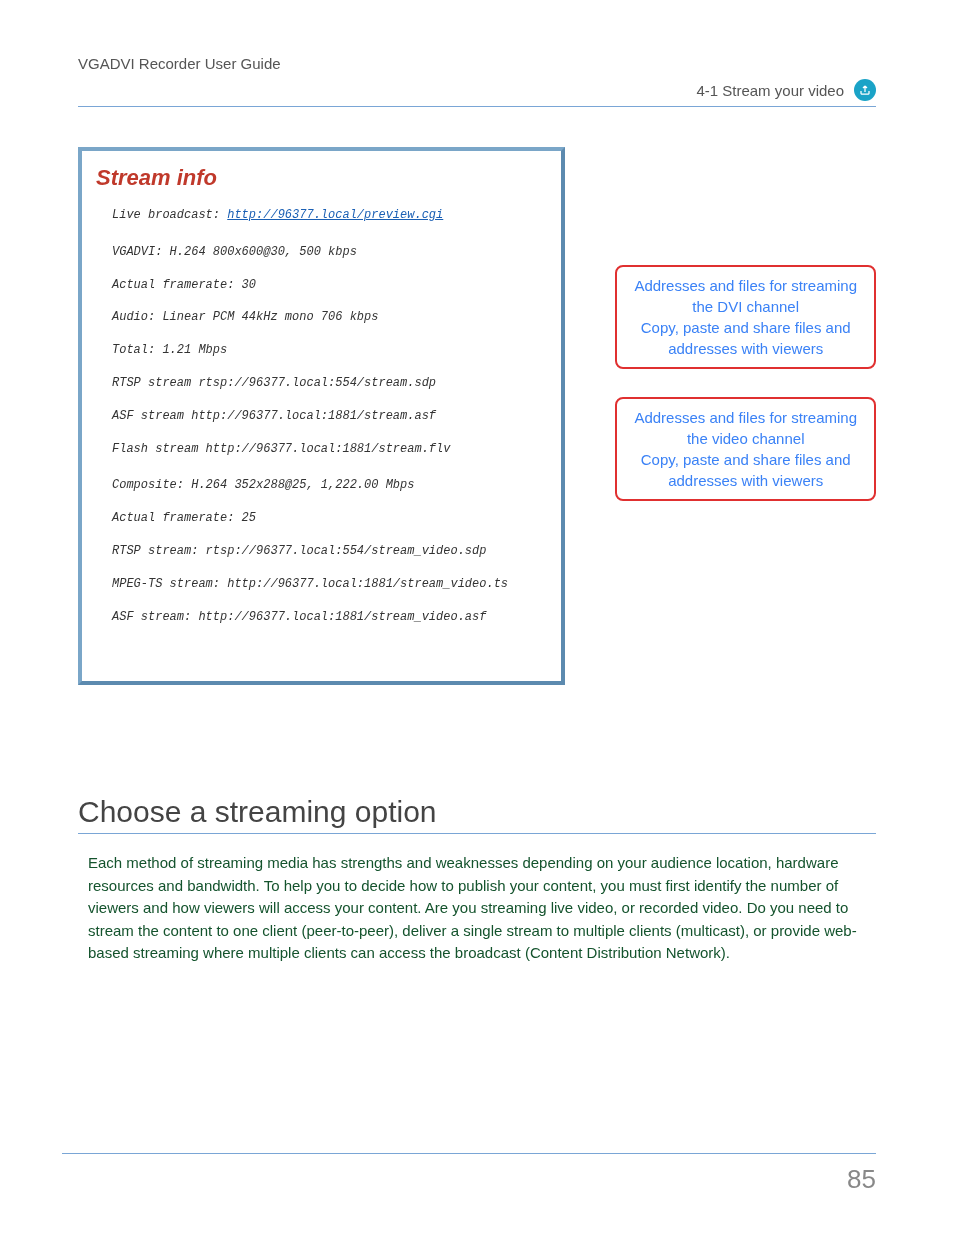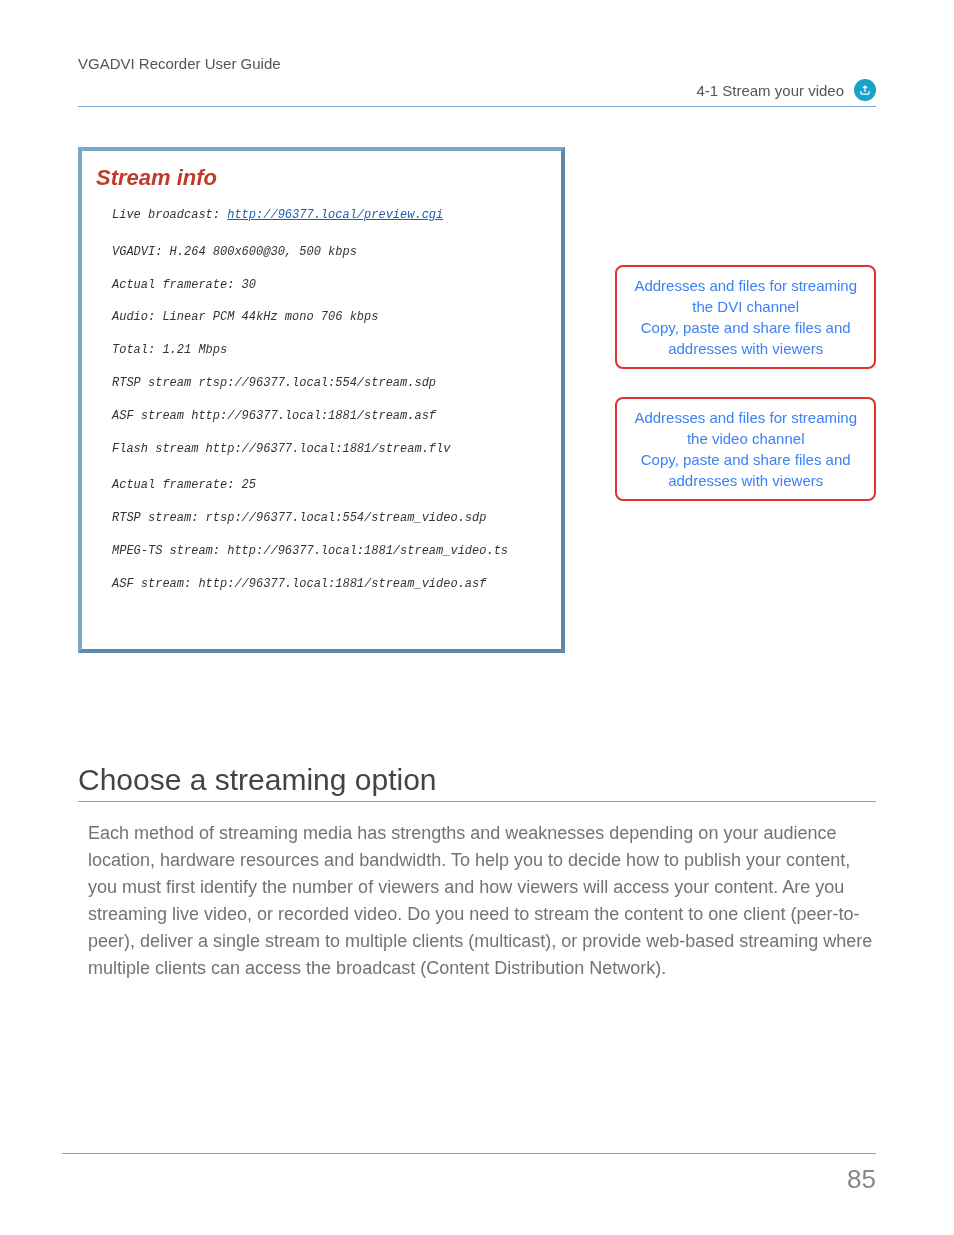--- a/index.html
+++ b/index.html
@@ -96,23 +96,23 @@
   }
   .section-head {
     font-size: 30px;
     color: #444;
     font-weight: 300;
     margin-top: 110px;
     border-bottom: 1px solid #7aa6d6;
     padding-bottom: 4px;
   }
   .body-text {
-    font-size: 18px;
+    font-size: 15px;
     line-height: 1.5;
-    color: #737373;
+    color: #14532d;
     margin: 18px 0 0 10px;
   }
   .footer {
     position: absolute;
     bottom: 40px;
     left: 62px;
     right: 78px;
     border-top: 1px solid #7aa6d6;
     text-align: right;
   }
@@ -151,20 +151,21 @@
       <div class="stream-block">
         <p class="stream-line">VGADVI: H.264 800x600@30, 500 kbps</p>
         <p class="stream-line">Actual framerate: 30</p>
         <p class="stream-line">Audio: Linear PCM 44kHz mono 706 kbps</p>
         <p class="stream-line">Total: 1.21 Mbps</p>
         <p class="stream-line">RTSP stream rtsp://96377.local:554/stream.sdp</p>
         <p class="stream-line">ASF stream http://96377.local:1881/stream.asf</p>
         <p class="stream-line">Flash stream http://96377.local:1881/stream.flv</p>
       </div>
       <div>
+        <p class="stream-line">Composite: H.264 352x288@25, 1,222.00 Mbps</p>
         <p class="stream-line">Actual framerate: 25</p>
         <p class="stream-line">RTSP stream: rtsp://96377.local:554/stream_video.sdp</p>
         <p class="stream-line">MPEG-TS stream: http://96377.local:1881/stream_video.ts</p>
         <p class="stream-line">ASF stream: http://96377.local:1881/stream_video.asf</p>
       </div>
     </div>
 
     <div class="callouts">
       <div class="callout" style="white-space:pre-line">Addresses and files for streaming the DVI channel
 Copy, paste and share files and addresses with viewers</div>

